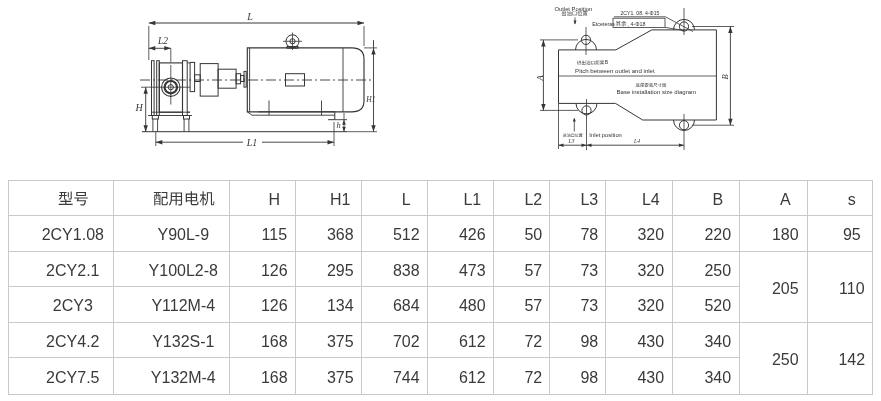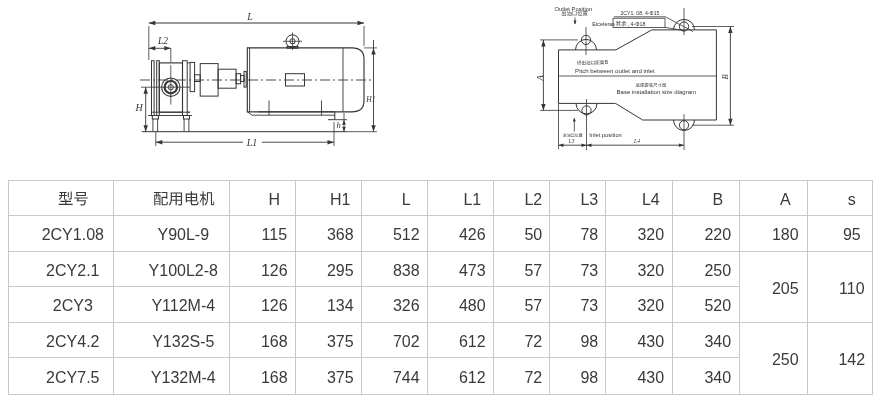--- a/index.html
+++ b/index.html
@@ -241,30 +241,30 @@
         <td>320</td>
         <td>250</td>
         <td rowspan="2">205</td>
         <td rowspan="2">110</td>
       </tr>
       <tr style="height:36px">
         <td>2CY3</td>
         <td>Y112M-4</td>
         <td>126</td>
         <td>134</td>
-        <td>326</td>
+        <td>684</td>
         <td>480</td>
         <td>57</td>
         <td>73</td>
         <td>320</td>
         <td>520</td>
       </tr>
       <tr style="height:35px">
         <td>2CY4.2</td>
-        <td>Y132S-5</td>
+        <td>Y132S-1</td>
         <td>168</td>
         <td>375</td>
         <td>702</td>
         <td>612</td>
         <td>72</td>
         <td>98</td>
         <td>430</td>
         <td>340</td>
         <td rowspan="2">250</td>
         <td rowspan="2">142</td>

